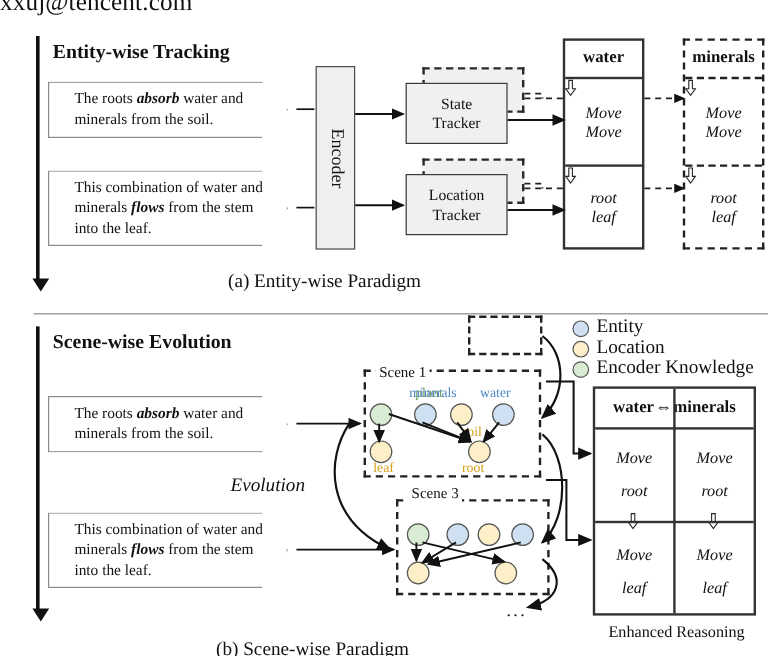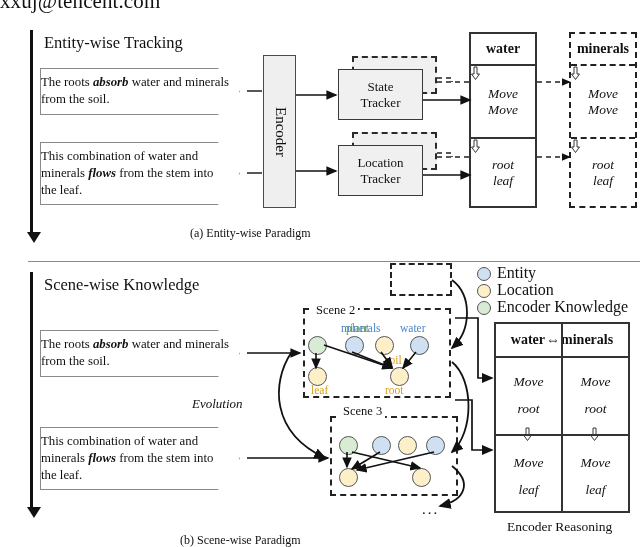--- a/index.html
+++ b/index.html
@@ -5,26 +5,26 @@
   html,body{margin:0;padding:0;background:#fff;}
   body{width:640px;height:547px;position:relative;overflow:hidden;
        font-family:"Liberation Serif","DejaVu Serif",serif;color:#111;}
   .abs{position:absolute;}
   .clip-top{position:absolute;left:0;top:-11px;width:300px;height:26px;
             font-size:21px;letter-spacing:.1px;color:#111;white-space:nowrap;overflow:hidden;}
   
   .vline{position:absolute;width:3px;background:#111;}
   .vArrowHead{position:absolute;width:0;height:0;border-left:7px solid transparent;
               border-right:7px solid transparent;border-top:11px solid #111;}
-  .sectionTitle{position:absolute;font-weight:normal;font-size:16.5px;white-space:nowrap;}
-  .caption{position:absolute;font-size:12px;white-space:nowrap;}
+  .sectionTitle{position:absolute;font-weight:bold;font-size:16.5px;white-space:nowrap;}
+  .caption{position:absolute;font-size:16px;white-space:nowrap;}
   .divider{position:absolute;height:1px;background:#8a8a8a;}
   
   .sent{position:absolute;border:1.5px solid #8a8a8a;background:#fff;box-sizing:border-box;
-        font-size:12.8px;line-height:1.33;padding:5px 8px 4px 0;
+        font-size:12.8px;line-height:1.33;padding:5px 8px 4px 21px;
         -webkit-clip-path:polygon(0 0,calc(100% - 22px) 0,100% 50%,calc(100% - 22px) 100%,0 100%);
         clip-path:polygon(0 0,calc(100% - 22px) 0,100% 50%,calc(100% - 22px) 100%,0 100%);}
   .sent b{font-weight:bold;font-style:italic;}
   
   .boxSolid{position:absolute;border:1.6px solid #3a3a3a;background:#f0f0f0;box-sizing:border-box;
             display:flex;align-items:center;justify-content:center;text-align:center;
             font-size:13px;line-height:1.18;}
   .boxDash{position:absolute;border:2px dashed #2a2a2a;background:#f0f0f0;box-sizing:border-box;
            display:flex;align-items:flex-start;justify-content:center;font-size:13px;padding-top:10px;}
   .encoder{position:absolute;border:1.6px solid #4a4a4a;background:#efefef;box-sizing:border-box;}
@@ -44,21 +44,21 @@
   
   .dArrow{display:block;width:9px;height:13px;margin:1px auto;}
   
   .legItem{position:absolute;font-size:16px;white-space:nowrap;}
   .legDot{position:absolute;width:12px;height:12px;border-radius:50%;border:1.4px solid #555;}
   
   .node{position:absolute;width:17px;height:17px;border-radius:50%;border:1.5px solid #555;}
   .nlabel{position:absolute;font-size:11.5px;white-space:nowrap;}
   .sceneTag{position:absolute;font-size:12.5px;background:#fff;padding:0 3px;white-space:nowrap;}
   .dashBox{position:absolute;border:2px dashed #222;box-sizing:border-box;background:transparent;}
-  .evoLbl{position:absolute;font-style:italic;font-size:13px;}
+  .evoLbl{position:absolute;font-style:italic;font-size:16px;}
   .dots{position:absolute;font-size:15px;letter-spacing:2px;}
   .jr{position:absolute;font-size:13.5px;white-space:nowrap;}
   svg{position:absolute;left:0;top:0;overflow:visible;}
 </style>
 </head>
 <body>
 
 <div class="clip-top">xxuj@tencent.com</div>
 
 <div class="vline" style="left:30px;top:30px;height:205px;"></div>
@@ -159,42 +159,42 @@
   </div>
 </div>
 
 <div class="caption" style="left:190px;top:226px;">(a) Entity-wise Paradigm</div>
 
 <div class="divider" style="left:28px;top:261px;width:612px;"></div>
 
 <div class="vline" style="left:30px;top:272px;height:238px;"></div>
 <div class="vArrowHead" style="left:26.5px;top:507px;"></div>
 
-<div class="sectionTitle" style="left:44px;top:275px;">Scene-wise Knowledge</div>
+<div class="sectionTitle" style="left:44px;top:275px;">Scene-wise Evolution</div>
 
 <div class="sent" style="left:40px;top:330px;width:200px;height:47px;">
   <span><span>The roots </span><b>absorb</b><span> water and minerals from the soil.</span></span>
 </div>
 <div class="sent" style="left:40px;top:427px;width:200px;height:63px;">
   <span><span>This combination of water and minerals </span><b>flows</b><span> from the stem into the leaf.</span></span>
 </div>
 
 <div class="evoLbl" style="left:192px;top:396px;">Evolution</div>
 
 <div class="legDot" style="left:477px;top:267px;background:#cfe0f2;"></div>
 <div class="legItem" style="left:497px;top:264px;">Entity</div>
 <div class="legDot" style="left:477px;top:284px;background:#fdf0c9;"></div>
 <div class="legItem" style="left:497px;top:281px;">Location</div>
 <div class="legDot" style="left:477px;top:301px;background:#d7ecd2;"></div>
 <div class="legItem" style="left:497px;top:298px;">Encoder Knowledge</div>
 
 <div class="dashBox" style="left:390px;top:263px;width:62px;height:33px;"></div>
 
 <div class="dashBox" style="left:303px;top:308px;width:148px;height:90px;"></div>
-<div class="sceneTag" style="left:313px;top:303px;">Scene 2</div>
+<div class="sceneTag" style="left:313px;top:303px;">Scene 1</div>
 
 <div class="nlabel" style="left:306px;top:322px;color:#6f9a5e;padding-left:40px;">plant</div>
 <div class="nlabel" style="left:341px;top:322px;color:#4a86c8;">minerals</div>
 <div class="nlabel" style="left:400px;top:322px;color:#4a86c8;">water</div>
 <div class="nlabel" style="left:385px;top:354px;color:#d6a017;">soil</div>
 <div class="nlabel" style="left:311px;top:384px;color:#d6a017;">leaf</div>
 <div class="nlabel" style="left:385px;top:384px;color:#d6a017;">root</div>
 
 <svg width="640" height="547" style="z-index:2;pointer-events:none;">
   <line x1="316" y1="353" x2="316" y2="368" stroke="#111" stroke-width="1.6" marker-end="url(#ah)"></line>
@@ -279,15 +279,15 @@
   <div class="tcell" style="left:0;top:118px;width:65px;height:68px;">
     <span class="titalic">Move</span>
     <span class="titalic" style="margin-top:12px;">leaf</span>
   </div>
   <div class="tcell" style="left:67px;top:118px;width:65px;height:68px;">
     <span class="titalic">Move</span>
     <span class="titalic" style="margin-top:12px;">leaf</span>
   </div>
 </div>
 
-<div class="jr" style="left:507px;top:519px;">Encoder Reasoning</div>
+<div class="jr" style="left:507px;top:519px;">Enhanced Reasoning</div>
 
 <div class="caption" style="left:180px;top:533px;">(b) Scene-wise Paradigm</div>
 
 </body></html>

